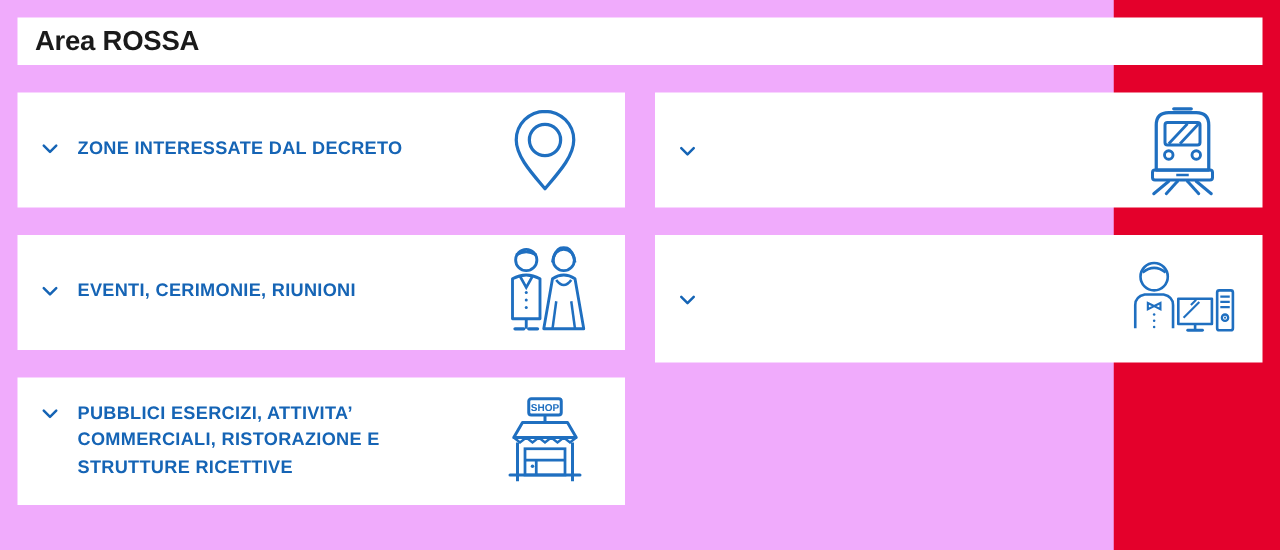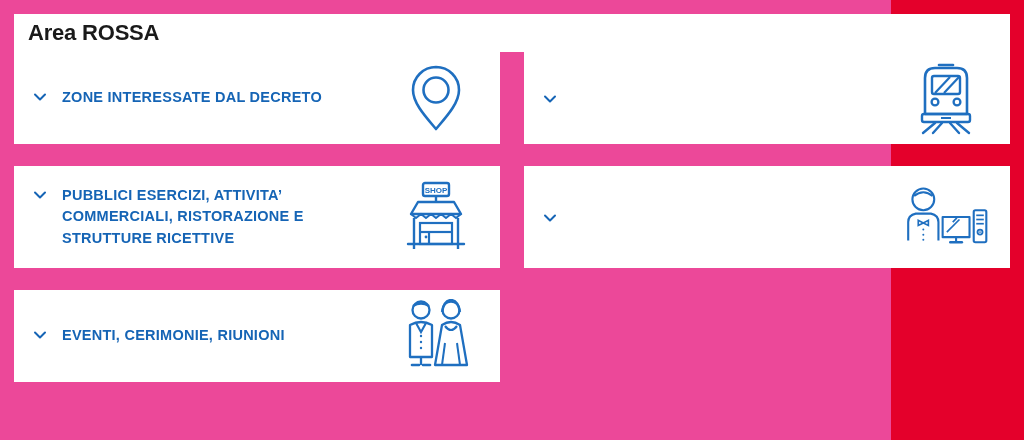--- a/index.html
+++ b/index.html
@@ -12,21 +12,21 @@
 
   body {
     font-family: "Liberation Sans", sans-serif;
     background: #e4002b;
   }
 
   #page {
     position: relative;
     width: 891px;
     height: 440px;
-    background: #ec4899;
+    background: #f0abfc;
     padding: 14px 14px 18px 14px;
   }
 
   
   .header-bar {
     width: 996px;
     height: 38px;
     background: #ffffff;
     display: flex;
     align-items: center;
@@ -36,20 +36,21 @@
   .header-title {
     font-size: 22px;
     font-weight: bold;
     color: #1a1a1a;
     letter-spacing: -0.2px;
     line-height: 1;
   }
 
   
   .panels {
+    margin-top: 22px;
     display: grid;
     grid-template-columns: 486px 486px;
     column-gap: 24px;
     row-gap: 22px;
     align-content: start;
   }
 
   .col {
     display: flex;
     flex-direction: column;
@@ -124,56 +125,20 @@
             <svg width="16" height="16" viewBox="0 0 16 16">
               <path d="M3 5.5 L8 10.5 L13 5.5" fill="none" stroke="#1564b5" stroke-width="2" stroke-linecap="round" stroke-linejoin="round"></path>
             </svg>
           </span>
           <span class="panel-label">ZONE INTERESSATE DAL DECRETO</span>
         </div>
         <span class="panel-icon">
           <svg width="62" height="72" viewBox="0 0 62 72">
             <path d="M31 5 C18.3 5 8 15.3 8 28 C8 41 20 54 31 67 C42 54 54 41 54 28 C54 15.3 43.7 5 31 5 Z" fill="none" stroke="#1f6fc0" stroke-width="2.6" stroke-linejoin="round"></path>
             <circle cx="31" cy="28" r="12.5" fill="none" stroke="#1f6fc0" stroke-width="2.6"></circle>
-          </svg>
-        </span>
-      </div>
-
-      <div class="panel h2">
-        <div class="panel-left">
-          <span class="chevron">
-            <svg width="16" height="16" viewBox="0 0 16 16">
-              <path d="M3 5.5 L8 10.5 L13 5.5" fill="none" stroke="#1564b5" stroke-width="2" stroke-linecap="round" stroke-linejoin="round"></path>
-            </svg>
-          </span>
-          <span class="panel-label">PUBBLICI ESERCIZI, ATTIVITA’
-COMMERCIALI, RISTORAZIONE E
-STRUTTURE RICETTIVE</span>
-        </div>
-        <span class="panel-icon">
-          <svg width="76" height="74" viewBox="0 0 76 74">
-
-            <rect x="25" y="3" width="26" height="13" rx="2" fill="none" stroke="#1f6fc0" stroke-width="2.4"></rect>
-            <text x="38" y="13" font-family="Liberation Sans, sans-serif" font-size="8" font-weight="bold" fill="#1f6fc0" text-anchor="middle">SHOP</text>
-            <line x1="38" y1="16" x2="38" y2="22" stroke="#1f6fc0" stroke-width="2.4"></line>
-
-            <path d="M13 34 L20 22 L56 22 L63 34 Z" fill="none" stroke="#1f6fc0" stroke-width="2.4" stroke-linejoin="round"></path>
-            <path d="M13 34 l5 4 l5 -4 l5 4 l5 -4 l5 4 l5 -4 l5 4 l5 -4 l5 4 l5 -4" fill="none" stroke="#1f6fc0" stroke-width="2"></path>
-
-            <line x1="16" y1="38" x2="16" y2="64" stroke="#1f6fc0" stroke-width="2.4"></line>
-            <line x1="60" y1="38" x2="60" y2="64" stroke="#1f6fc0" stroke-width="2.4"></line>
-
-            <line x1="10" y1="64" x2="66" y2="64" stroke="#1f6fc0" stroke-width="2.4" stroke-linecap="round"></line>
-            <line x1="16" y1="64" x2="16" y2="69" stroke="#1f6fc0" stroke-width="2.4"></line>
-            <line x1="60" y1="64" x2="60" y2="69" stroke="#1f6fc0" stroke-width="2.4"></line>
-
-            <rect x="22" y="43" width="32" height="21" fill="none" stroke="#1f6fc0" stroke-width="2.2"></rect>
-            <line x1="22" y1="52" x2="54" y2="52" stroke="#1f6fc0" stroke-width="2.2"></line>
-            <line x1="31" y1="52" x2="31" y2="64" stroke="#1f6fc0" stroke-width="2.2"></line>
-            <circle cx="28" cy="57" r="1.4" fill="#1f6fc0"></circle>
           </svg>
         </span>
       </div>
 
       <div class="panel h3">
         <div class="panel-left">
           <span class="chevron">
             <svg width="16" height="16" viewBox="0 0 16 16">
               <path d="M3 5.5 L8 10.5 L13 5.5" fill="none" stroke="#1564b5" stroke-width="2" stroke-linecap="round" stroke-linejoin="round"></path>
             </svg>
@@ -196,20 +161,56 @@
 
             <circle cx="54" cy="11" r="8.5" fill="none" stroke="#1f6fc0" stroke-width="2.3"></circle>
             <path d="M45 13 q2 -12 9 -12 q7 0 9 12" fill="none" stroke="#1f6fc0" stroke-width="2.3"></path>
             <path d="M45 26 q9 -6 18 0 L70 66 L38 66 Z" fill="none" stroke="#1f6fc0" stroke-width="2.3" stroke-linejoin="round"></path>
             <path d="M48 27 q6 8 12 0" fill="none" stroke="#1f6fc0" stroke-width="2.1"></path>
             <line x1="48" y1="44" x2="45" y2="66" stroke="#1f6fc0" stroke-width="2"></line>
             <line x1="60" y1="44" x2="63" y2="66" stroke="#1f6fc0" stroke-width="2"></line>
           </svg>
         </span>
       </div>
+
+      <div class="panel h2">
+        <div class="panel-left">
+          <span class="chevron">
+            <svg width="16" height="16" viewBox="0 0 16 16">
+              <path d="M3 5.5 L8 10.5 L13 5.5" fill="none" stroke="#1564b5" stroke-width="2" stroke-linecap="round" stroke-linejoin="round"></path>
+            </svg>
+          </span>
+          <span class="panel-label">PUBBLICI ESERCIZI, ATTIVITA’
+COMMERCIALI, RISTORAZIONE E
+STRUTTURE RICETTIVE</span>
+        </div>
+        <span class="panel-icon">
+          <svg width="76" height="74" viewBox="0 0 76 74">
+
+            <rect x="25" y="3" width="26" height="13" rx="2" fill="none" stroke="#1f6fc0" stroke-width="2.4"></rect>
+            <text x="38" y="13" font-family="Liberation Sans, sans-serif" font-size="8" font-weight="bold" fill="#1f6fc0" text-anchor="middle">SHOP</text>
+            <line x1="38" y1="16" x2="38" y2="22" stroke="#1f6fc0" stroke-width="2.4"></line>
+
+            <path d="M13 34 L20 22 L56 22 L63 34 Z" fill="none" stroke="#1f6fc0" stroke-width="2.4" stroke-linejoin="round"></path>
+            <path d="M13 34 l5 4 l5 -4 l5 4 l5 -4 l5 4 l5 -4 l5 4 l5 -4 l5 4 l5 -4" fill="none" stroke="#1f6fc0" stroke-width="2"></path>
+
+            <line x1="16" y1="38" x2="16" y2="64" stroke="#1f6fc0" stroke-width="2.4"></line>
+            <line x1="60" y1="38" x2="60" y2="64" stroke="#1f6fc0" stroke-width="2.4"></line>
+
+            <line x1="10" y1="64" x2="66" y2="64" stroke="#1f6fc0" stroke-width="2.4" stroke-linecap="round"></line>
+            <line x1="16" y1="64" x2="16" y2="69" stroke="#1f6fc0" stroke-width="2.4"></line>
+            <line x1="60" y1="64" x2="60" y2="69" stroke="#1f6fc0" stroke-width="2.4"></line>
+
+            <rect x="22" y="43" width="32" height="21" fill="none" stroke="#1f6fc0" stroke-width="2.2"></rect>
+            <line x1="22" y1="52" x2="54" y2="52" stroke="#1f6fc0" stroke-width="2.2"></line>
+            <line x1="31" y1="52" x2="31" y2="64" stroke="#1f6fc0" stroke-width="2.2"></line>
+            <circle cx="28" cy="57" r="1.4" fill="#1f6fc0"></circle>
+          </svg>
+        </span>
+      </div>
     </div>
 
     <div class="col">
 
       <div class="panel h1">
         <div class="panel-left">
           <span class="chevron">
             <svg width="16" height="16" viewBox="0 0 16 16">
               <path d="M3 5.5 L8 10.5 L13 5.5" fill="none" stroke="#1564b5" stroke-width="2" stroke-linecap="round" stroke-linejoin="round"></path>
             </svg>

